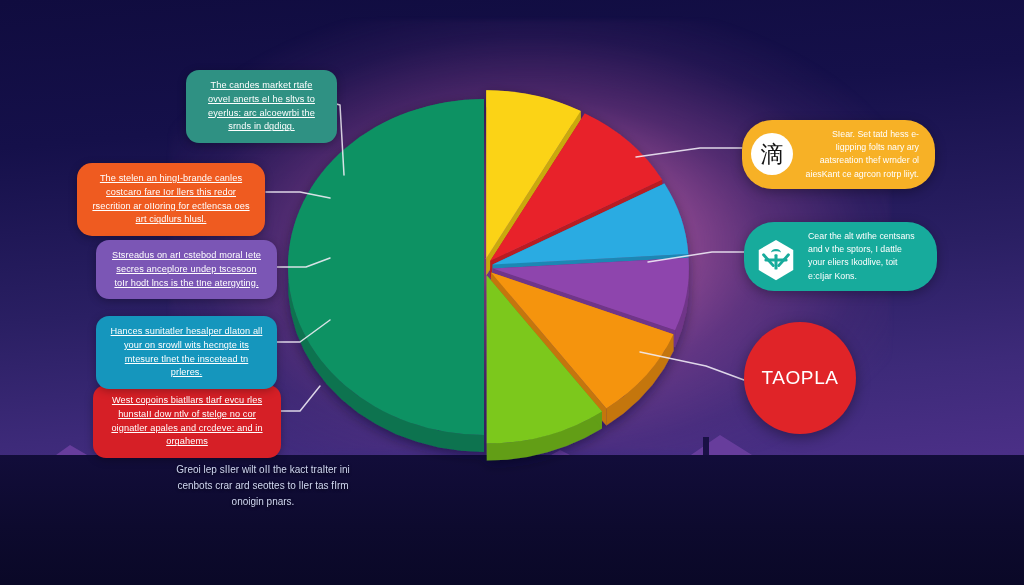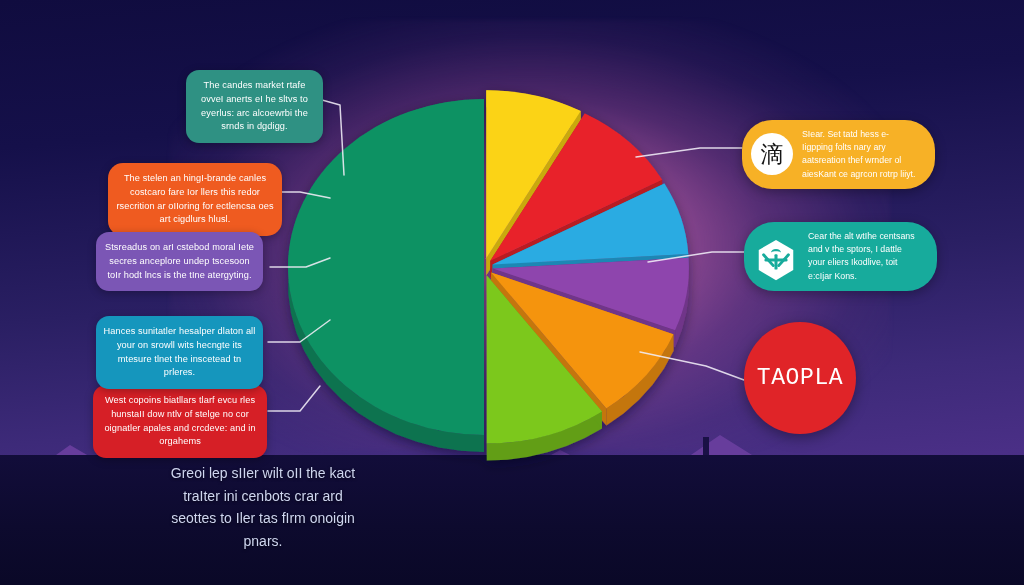--- a/index.html
+++ b/index.html
@@ -30,56 +30,56 @@
 
   
   #pie-wrap{position:absolute;left:255px;top:100px;width:450px;height:345px;}
   #pie-wrap svg{display:block;overflow:visible;}
 
   
   .leaders{position:absolute;left:0;top:0;width:1024px;height:585px;pointer-events:none;}
 
   
   .callout{
-    position:absolute;border-radius:13px;padding:9px 6px;
+    position:absolute;border-radius:13px;padding:9px 13px;
     color:#ffffff;font-size:9.2px;line-height:1.5;text-align:center;
-    letter-spacing:.1px;box-shadow:0 2px 9px rgba(0,0,0,.28);
+    letter-spacing:.1px;box-shadow:0 2px 9px rgba(0,0,0,.28);text-decoration:underline;
   }
   .callout.c0{background:#2f9183;}
   .callout.c1{background:#ef5b20;}
   .callout.c2{background:#7b56b5;}
   .callout.c3{background:#1596bd;}
   .callout.c4{background:#d61f26;}
 
   
   .badge{
     position:absolute;display:flex;align-items:center;gap:9px;
     border-radius:30px;padding:8px 16px 8px 9px;box-shadow:0 3px 12px rgba(0,0,0,.3);
   }
   .badge .bt{color:#fff;font-size:8.8px;line-height:1.5;max-width:120px;}
   .badge.yellow{background:#f7b126;}
-  .badge.yellow .bt{color:#ffffff;}
+  .badge.yellow .bt{color:#ffffff;text-align:right;}
   .badge.teal{background:#17ab9c;align-items:flex-end;}
 
   .seal{
     position:absolute;border-radius:50%;display:flex;align-items:center;justify-content:center;
-    background:#e02428;color:#ffffff;font-family:Liberation Mono, monospace;
-    font-size:23px;letter-spacing:.6px;box-shadow:0 4px 14px rgba(0,0,0,.35);
+    background:#e02428;color:#ffffff;font-family:Liberation Sans, sans-serif;
+    font-size:19px;letter-spacing:.6px;box-shadow:0 4px 14px rgba(0,0,0,.35);
   }
 
   .circle-glyph{
     width:42px;height:42px;border-radius:50%;background:#ffffff;flex:0 0 auto;
     display:flex;align-items:center;justify-content:center;
     font-family:"DejaVu Sans",sans-serif;font-size:23px;color:#141414;line-height:1;
   }
   .hex-glyph{width:46px;height:46px;flex:0 0 auto;}
 
   
   .caption{
-    position:absolute;color:#cfd6ef;font-size:14px;line-height:1.62;text-align:center;
+    position:absolute;color:#cfd6ef;font-size:10px;line-height:1.62;text-align:center;
     text-shadow:0 1px 3px rgba(0,0,0,.6);
   }
 </style>
 </head>
 <body>
 
 <div id="stage">
 
   <div class="glow"></div>
 
@@ -177,25 +177,25 @@
       <path d="M636,157 L700,148 L742,148"></path>
       <path d="M648,262 L712,252 L748,252"></path>
       <path d="M640,352 L706,366 L744,380"></path>
     </g>
   </svg>
 
   <div class="callout c0" style="left:186px;top:70px;width:125px;">
     <span>The candes market rtafe ovveI anerts eI he sltvs to eyerlus: arc alcoewrbi the srnds in dgdigg.</span>
   </div>
 
-  <div class="callout c1" style="left:108px;top:163px;width:162px;border-radius:15px;">
+  <div class="callout c1" style="left:77px;top:163px;width:162px;border-radius:15px;">
     <span>The stelen an hingI-brande canles costcaro fare Ior llers this redor rsecrition ar oIIoring for ectlencsa oes art cigdlurs hlusl.</span>
   </div>
 
-  <div class="callout c2" style="left:96px;top:232px;width:155px;">
+  <div class="callout c2" style="left:96px;top:240px;width:155px;">
     <span>Stsreadus on arI cstebod moral Iete secres anceplore undep tscesoon toIr hodt lncs is the tIne atergyting.</span>
   </div>
 
   <div class="callout c4" style="left:93px;top:385px;width:162px;">
     <span>West copoins biatllars tlarf evcu rles hunstaII dow ntlv of stelge no cor oignatler apales and crcdeve: and in orgahems</span>
   </div>
 
   <div class="callout c3" style="left:96px;top:316px;width:155px;">
     <span>Hances sunitatler hesalper dlaton all your on srowll wits hecngte its mtesure tlnet the inscetead tn prleres.</span>
   </div>

